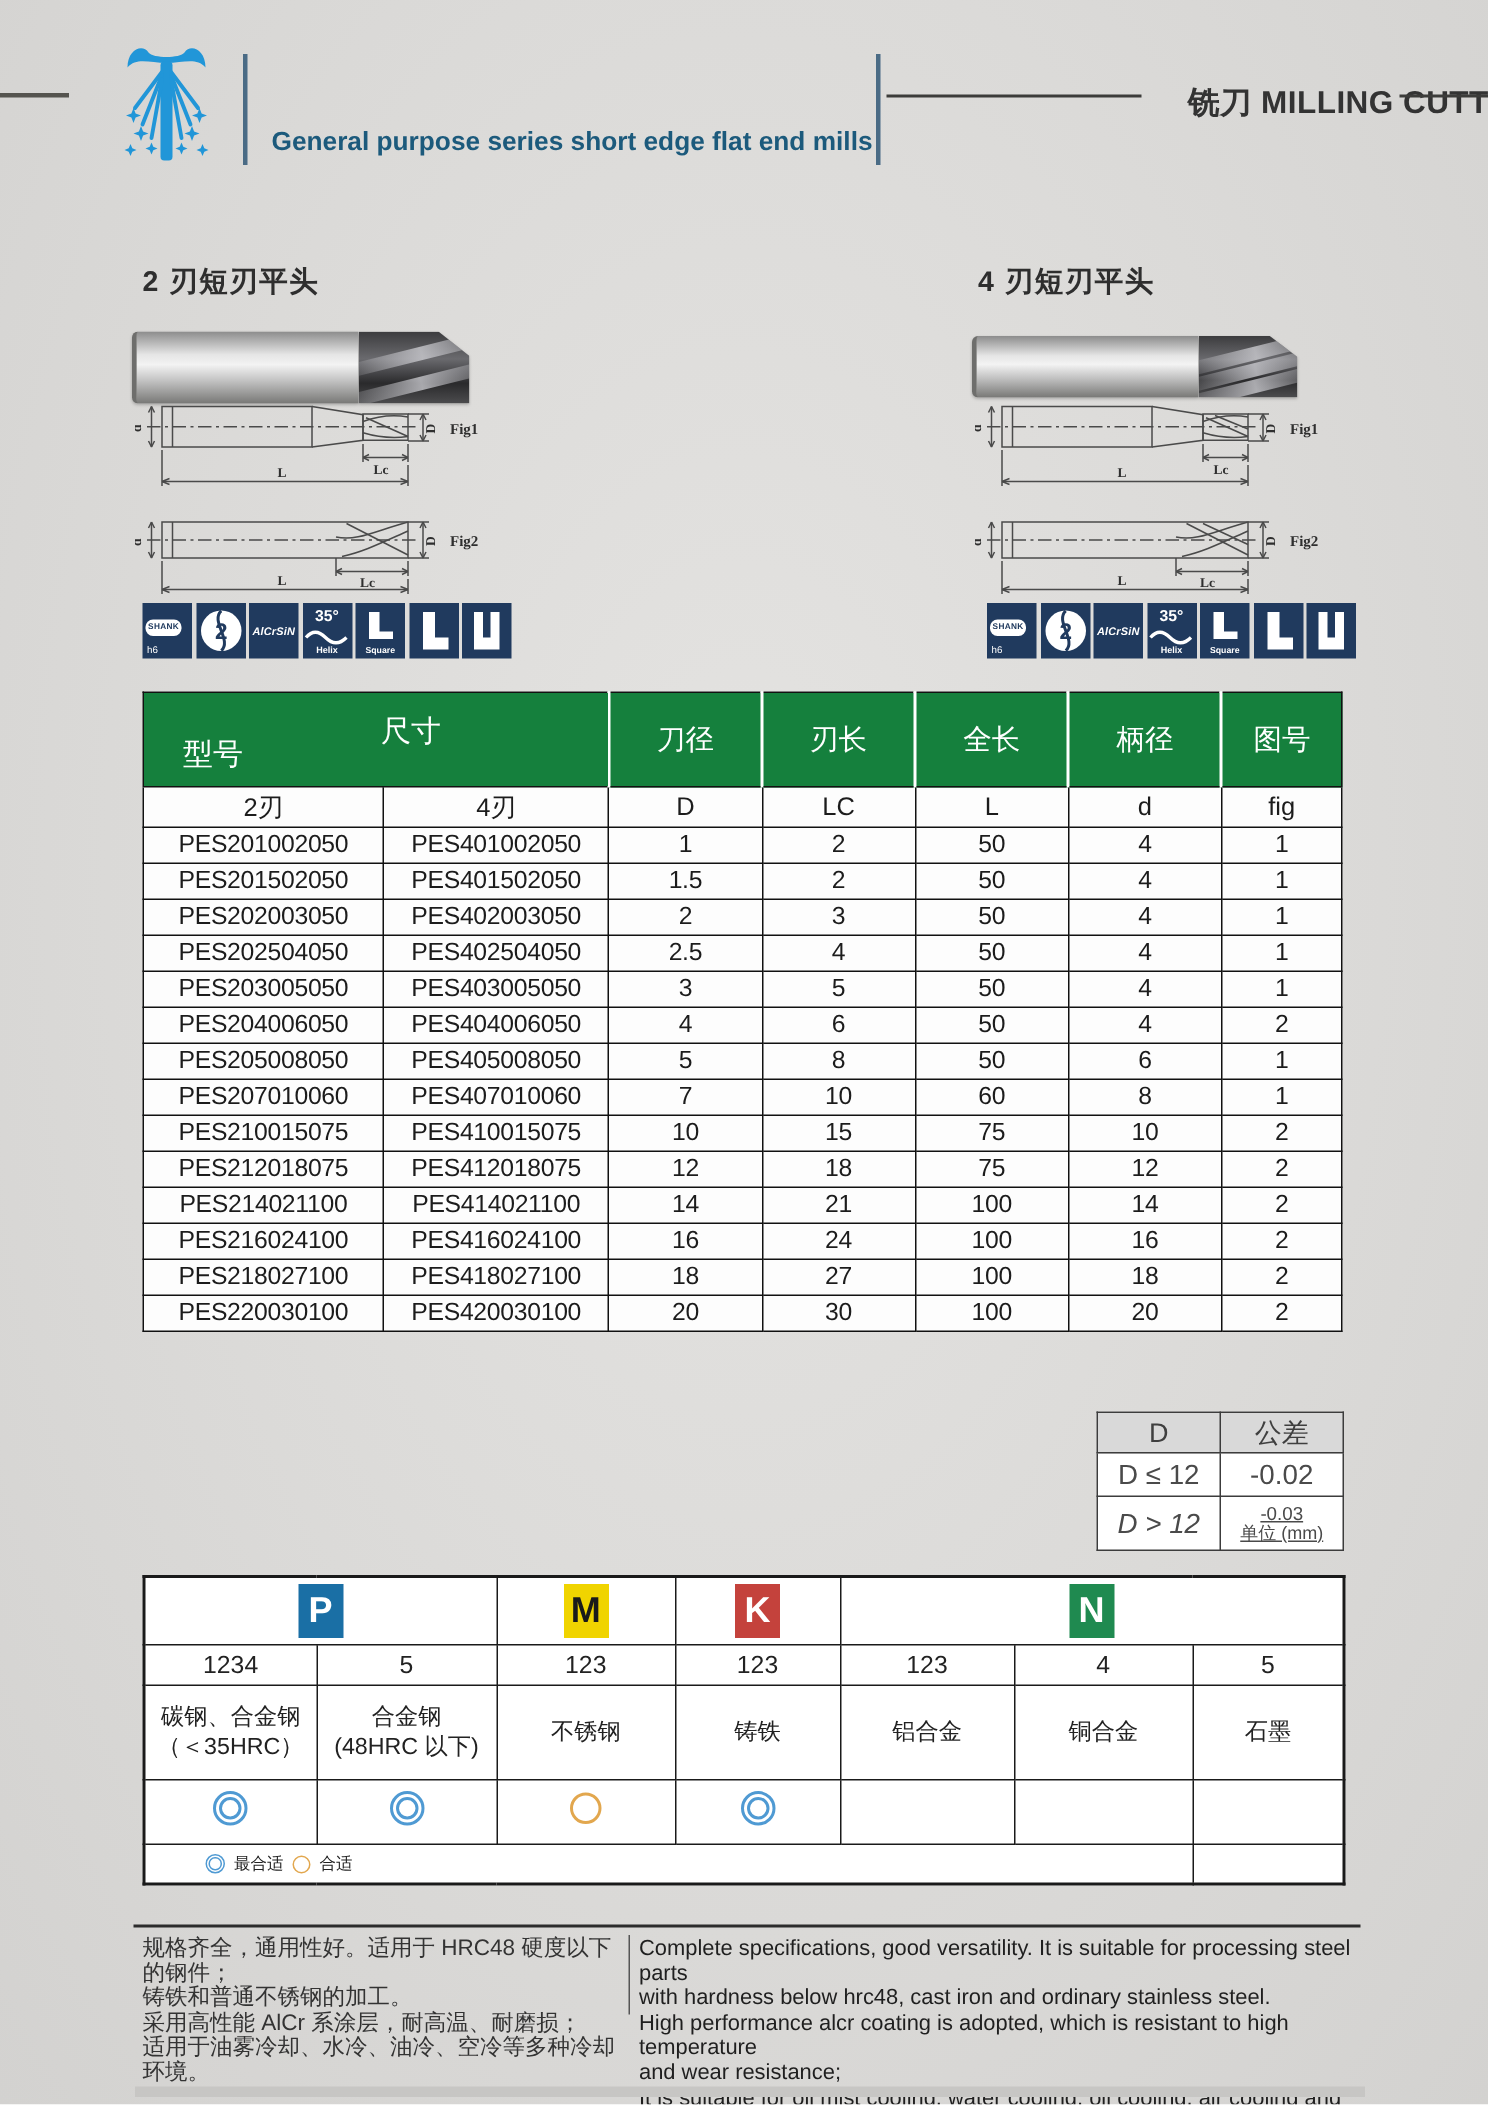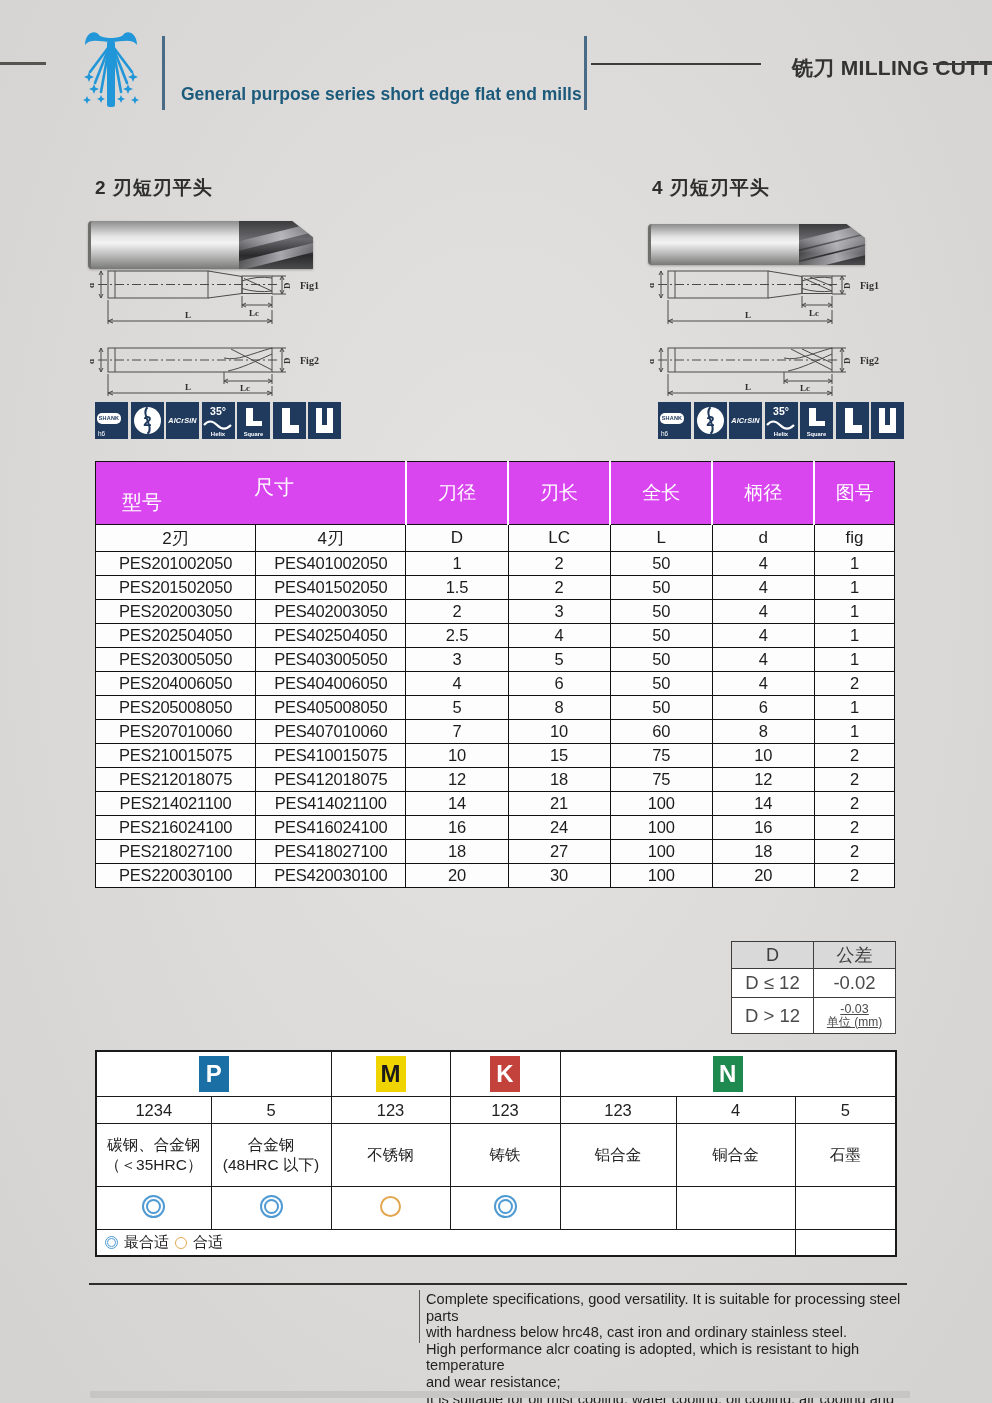--- a/index.html
+++ b/index.html
@@ -48,21 +48,21 @@
   .badge .coating-txt{position:absolute;inset:0;display:flex;align-items:center;justify-content:center;font-size:7.3px;font-weight:700;letter-spacing:.1px;font-style:italic;}
   .badge .deg{position:absolute;top:3px;width:100%;text-align:center;font-size:10.5px;font-weight:700;}
   .badge .helix{position:absolute;bottom:2px;width:100%;text-align:center;font-size:6px;font-weight:700;}
   .badge .sq-label{position:absolute;bottom:2px;width:100%;text-align:center;font-size:5.8px;font-weight:700;}
   .badge svg{position:absolute;inset:0;width:100%;height:100%;}
 
   
   table{border-collapse:collapse;}
   .spec{position:absolute;left:95px;top:461px;width:800px;table-layout:fixed;background:#fdfdfd;}
   .spec th,.spec td{padding:0;text-align:center;color:#1c1c1c;}
-  .spec tr.h1 th{background:#d946ef;color:#fff;height:62px;font-size:19px;font-weight:500;border-left:2.5px solid #fff;border-bottom:1px solid #111;}
+  .spec tr.h1 th{background:#15803d;color:#fff;height:62px;font-size:19px;font-weight:500;border-left:2.5px solid #fff;border-bottom:1px solid #111;}
   .spec tr.h1 th:first-child{border-left:none;}
   .spec .diag{position:relative;background-image:linear-gradient(to bottom right,transparent calc(50% - 1.1px),#fff calc(50% - 1.1px),#fff calc(50% + 1.1px),transparent calc(50% + 1.1px));background-color:#176285;}
   .spec .diag .lbl-model{position:absolute;left:26px;top:27px;font-size:20px;}
   .spec .diag .lbl-size{position:absolute;left:158px;top:12px;font-size:20px;}
   .spec tr.h2 td{height:26px;font-size:17px;border:1px solid #111;}
   .spec tbody td{height:23px;font-size:16.5px;border:1px solid #111;letter-spacing:-0.2px;}
   .spec{border:1.5px solid #111;}
 
   
   .tol{position:absolute;left:731px;top:941px;width:164px;table-layout:fixed;color:#4a4a4a;background:#fff;border:1.5px solid #3c3c3c;}
@@ -74,21 +74,21 @@
   .tol .dual .unit{font-size:12px;}
 
   
   .mat{position:absolute;left:95px;top:1050px;width:800px;table-layout:fixed;background:#fff;border:2px solid #1a1a1a;}
   .mat td{border:1px solid #1a1a1a;text-align:center;padding:0;color:#222;}
   .mat .r-groups td{height:44px;}
   .mat .grp-badge{display:inline-block;min-width:26px;padding:0 2px;height:36px;line-height:36px;font-size:24px;font-weight:700;}
   .mat .r-codes td{height:26px;font-size:16.5px;}
   .mat .r-mats td{height:62px;font-size:15.5px;line-height:20px;white-space:pre-line;}
   .mat .r-suit td{height:42px;vertical-align:middle;}
-  .mat .r-legend td{height:25px;text-align:right;font-size:15px;color:#222;}
+  .mat .r-legend td{height:25px;text-align:right;font-size:11px;color:#222;padding-left:32px;}
   .legend-inner{display:flex;align-items:center;gap:6px;padding-left:8px;}
   .cir-outer{display:inline-block;width:23px;height:23px;border:2.5px solid #4f9ad3;border-radius:50%;position:relative;box-sizing:border-box;}
   .cir-inner{position:absolute;inset:2px;border:2.5px solid #4f9ad3;border-radius:50%;}
   .cir-single{display:inline-block;width:21px;height:21px;border:2px solid #e2a74e;border-radius:50%;box-sizing:border-box;}
   .cir-outer.sm{width:13px;height:13px;border-width:1.8px;}
   .cir-outer.sm .cir-inner{inset:1.2px;border-width:1.5px;}
   .cir-single.sm{width:12px;height:12px;border-width:1.5px;}
 
   
   .foot-rule{position:absolute;left:89px;top:1283px;width:818px;height:2px;background:#2c2c2c;}
@@ -487,21 +487,21 @@
     <tbody>
         <tr>
       <th>D</th>
       <th>公差</th>
     </tr>
     <tr>
       <td>D ≤ 12</td>
       <td>-0.02</td>
     </tr>
     <tr>
-      <td style="height:31px;">D &gt; 12</td>
+      <td style="height:31px;font-style:italic;">D &gt; 12</td>
       <td class="dual" style="height:31px;text-decoration:underline;">
         <div class="v">-0.03</div>
         <div class="unit">单位 (mm)</div>
       </td>
     </tr>
   </tbody>
     </table>
 
   <table class="mat">
     <colgroup>
@@ -559,20 +559,26 @@
           <span class="cir-single sm"></span>
           <span>合适</span>
         </div>
       </td>
       <td></td>
     </tr>
   </tbody>
     </table>
 
   <div class="foot-rule"></div>
+  <div class="foot-cn">
+    <div>规格齐全，通用性好。适用于 HRC48 硬度以下的钢件；</div>
+    <div>铸铁和普通不锈钢的加工。</div>
+    <div>采用高性能 AlCr 系涂层，耐高温、耐磨损；</div>
+    <div>适用于油雾冷却、水冷、油冷、空冷等多种冷却环境。</div>
+  </div>
   <div class="foot-div"></div>
   <div class="foot-en">Complete specifications, good versatility. It is suitable for processing steel parts
  with hardness below hrc48, cast iron and ordinary stainless steel.
 High performance alcr coating is adopted, which is resistant to high temperature
 and wear resistance;
 It is suitable for oil mist cooling, water cooling, oil cooling, air cooling and other
 cooling environments.</div>
   <div class="bottom-strip"></div>
 
 <div class="badges badges-right" id="">

